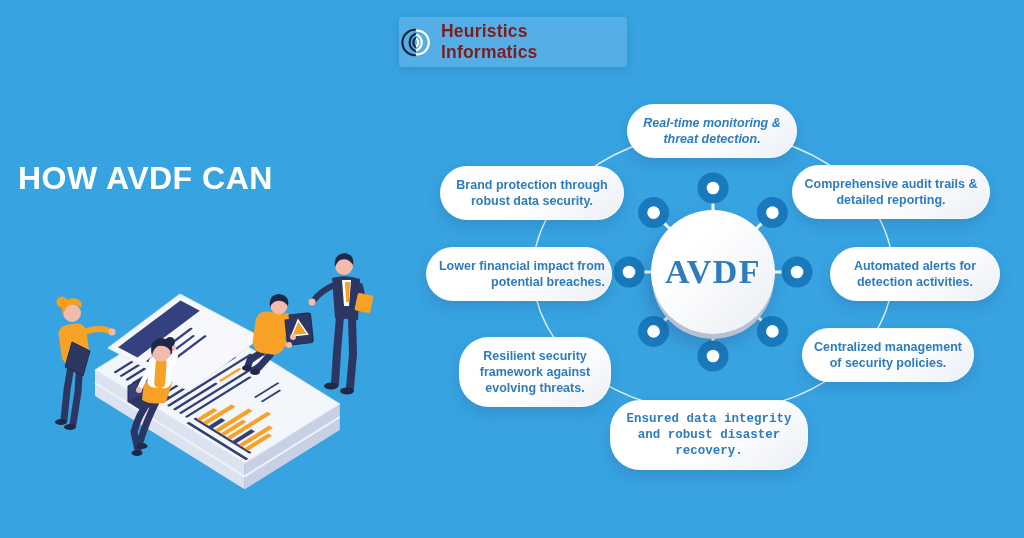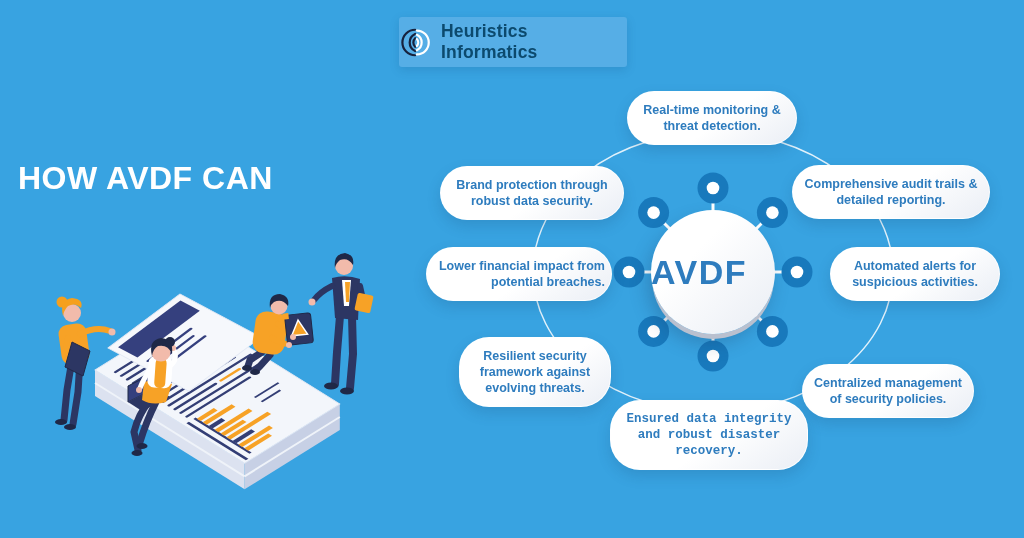--- a/index.html
+++ b/index.html
@@ -9,52 +9,52 @@
     font-family:"Liberation Sans","DejaVu Sans",sans-serif;
   }
   
   .brand-box{
     position:absolute;left:399px;top:17px;width:228px;height:50px;
     background:#56AEE6;border-radius:3px;
     display:flex;align-items:center;justify-content:center;gap:8px;
     box-shadow:0 3px 10px rgba(15,70,120,.18);
   }
   .brand-box svg{display:block;}
-  .brand-text{color:#0c4a6e;font-size:17.5px;font-weight:600;letter-spacing:.2px;}
+  .brand-text{color:#7f1d1d;font-size:17.5px;font-weight:600;letter-spacing:.2px;}
   
   .title{
     position:absolute;left:18px;top:122px;width:404px;
     text-align:left;color:#ffffff;font-weight:bold;
     font-size:32px;line-height:45px;letter-spacing:.5px;margin-top:34px;
   }
   
   .diagram{position:absolute;left:430px;top:90px;width:570px;height:370px;}
   .diagram svg.art{position:absolute;left:0;top:0;}
   .center-circle{
     position:absolute;left:221px;top:120px;width:124px;height:124px;border-radius:50%;
     background:linear-gradient(135deg,#ffffff 35%,#e9edf4 100%);
     box-shadow:0 6px 0 -1px #b9c0cf, -4px 10px 18px rgba(25,60,100,.28);
-    display:flex;align-items:center;
+    display:flex;align-items:center;justify-content:center;font-family:Liberation Serif, serif;
   }
   .center-circle span{
     color:#2E7CBE;font-size:34px;font-weight:bold;letter-spacing:1.5px;
   }
   .bubble{
     position:absolute;box-sizing:border-box;border-radius:30px;
     background:linear-gradient(145deg,#ffffff 55%,#eaeef5 100%);
     border:1px solid rgba(255,255,255,.9);
     box-shadow:0 6px 14px rgba(20,65,110,.18);
     color:#2E7CBE;font-size:12.5px;font-weight:bold;line-height:16px;
     text-align:center;display:flex;align-items:center;justify-content:center;
     padding:10px 6px;min-height:54px;
   }
-  .b-n {left:197px;top:1px;width:170px;}
+  .b-n {left:197px;top:14px;width:170px;font-style:italic;}
   .b-ne{left:362px;top:75px;width:198px;}
   .b-e {left:400px;top:157px;width:170px;}
-  .b-se{left:372px;top:238px;width:172px;margin-top:36px;}
+  .b-se{left:372px;top:238px;width:172px;}
   .b-s {left:180px;top:310px;width:198px;font-family:Liberation Mono, monospace;}
   .b-sw{left:29px;top:235px;width:152px;min-height:66px;margin-top:12px;}
   .b-w {left:-4px;top:157px;width:186px;text-align:right;}
   .b-nw{left:10px;top:76px;width:184px;}
   
   .illustration{position:absolute;left:20px;top:250px;width:400px;height:280px;}
 </style>
 </head>
 <body>
 
@@ -129,21 +129,21 @@
           </g>
       </g>
     </svg>
 
     <div class="center-circle">
       <span>AVDF</span>
     </div>
 
     <div class="bubble b-n">Real-time monitoring &amp; threat detection.</div>
     <div class="bubble b-ne">Comprehensive audit trails &amp; detailed reporting.</div>
-    <div class="bubble b-e">Automated alerts for suspicious activities.</div>
+    <div class="bubble b-e">Automated alerts for detection activities.</div>
     <div class="bubble b-se">Centralized management of security policies.</div>
     <div class="bubble b-s">Ensured data integrity and robust disaster recovery.</div>
     <div class="bubble b-sw">Resilient security framework against evolving threats.</div>
     <div class="bubble b-w">Lower financial impact from potential breaches.</div>
     <div class="bubble b-nw">Brand protection through robust data security.</div>
   </div>
 
   <div class="illustration">
     <svg width="400" height="280" viewBox="0 0 400 280">
 

